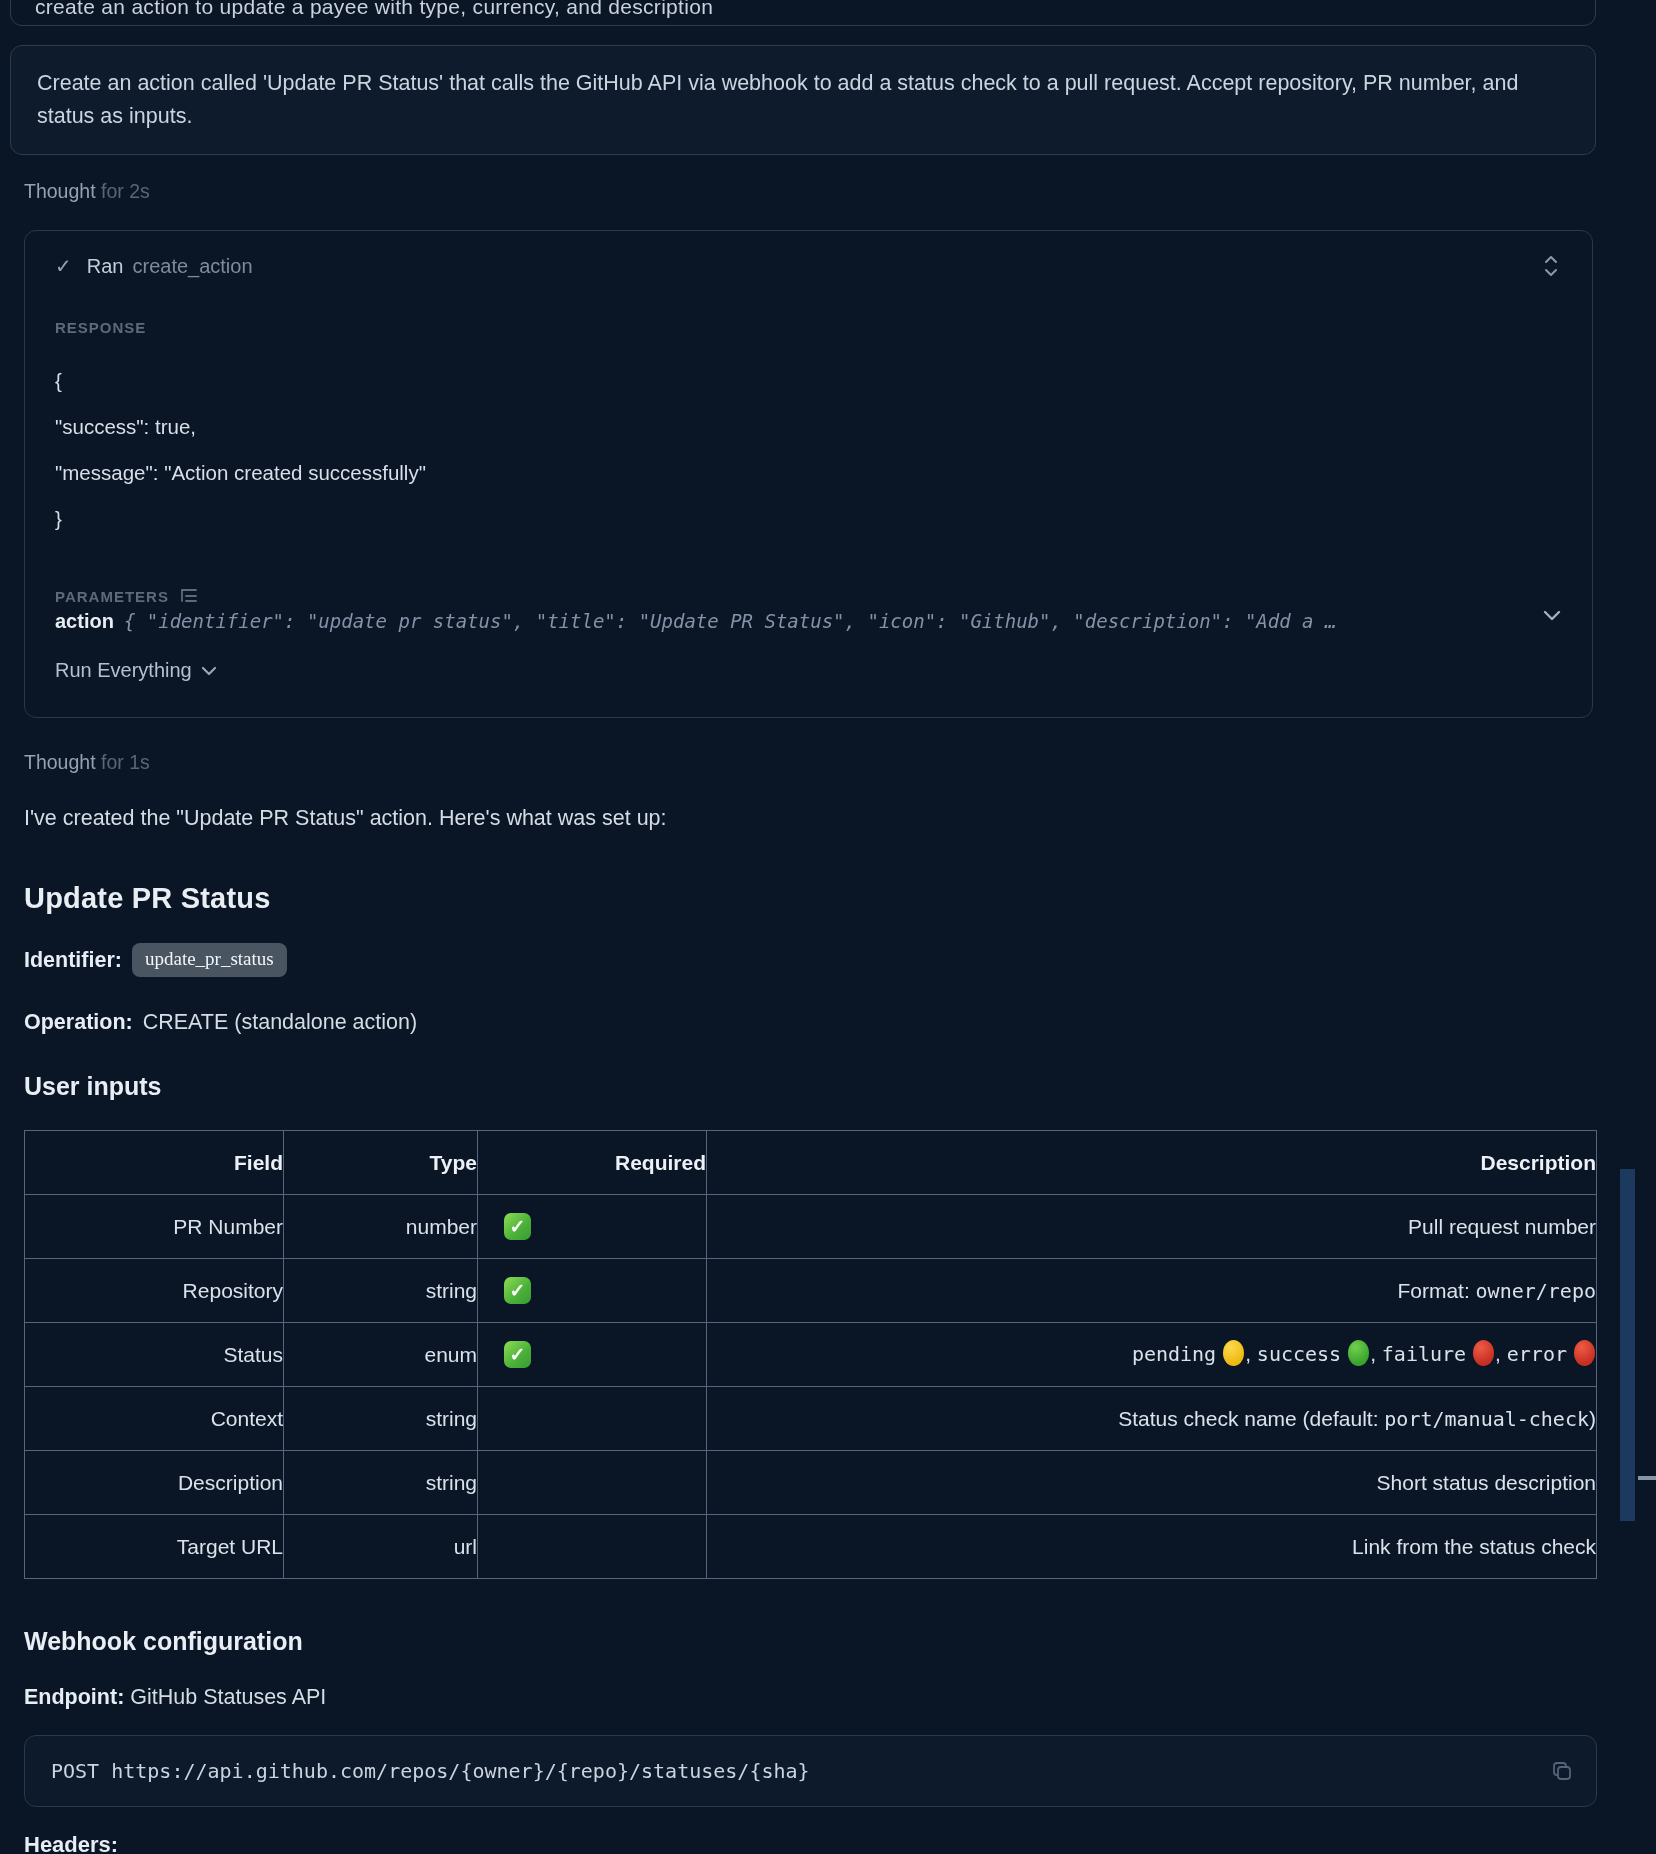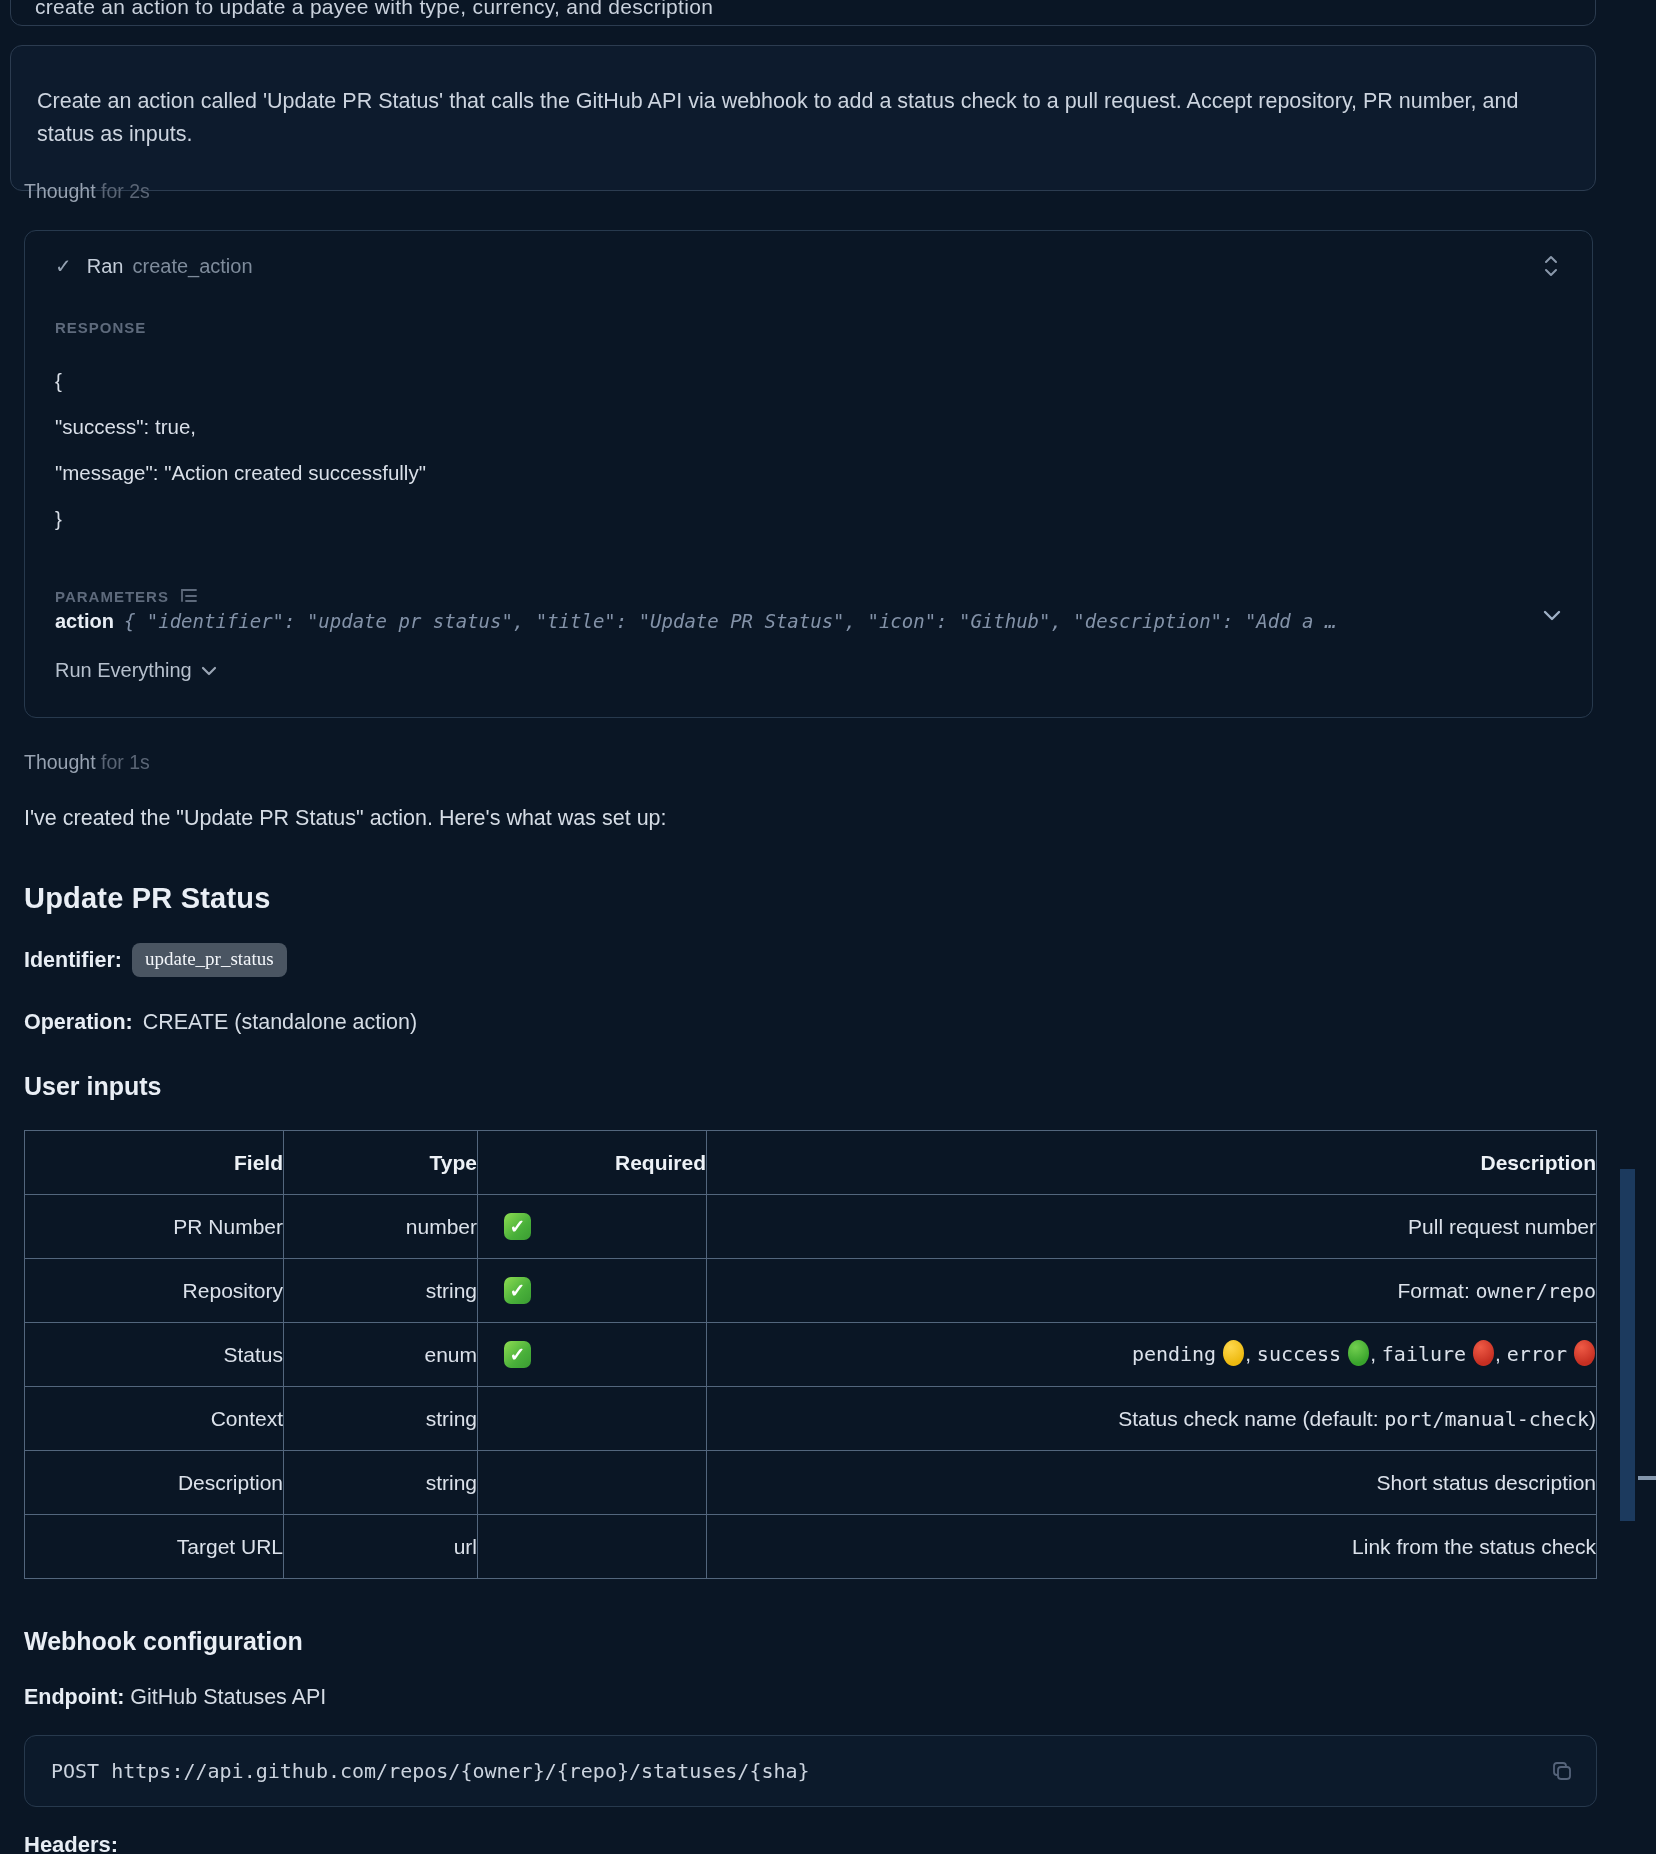--- a/index.html
+++ b/index.html
@@ -18,21 +18,21 @@
   }
   .top-clip span {
     position:absolute; top:46px; left:24px; font-size:21px; color:#c9d1dc;
     white-space:nowrap; letter-spacing:.3px;
   }
 
   
   .user-card {
     position:absolute; top:45px; left:10px; width:1586px;
     border:1.5px solid #2c3c50; border-radius:12px; background:#0d1b2d;
-    padding:39px 26px; font-size:21.5px; line-height:33px; color:#ccd4df;
+    padding:21px 26px; font-size:21.5px; line-height:33px; color:#ccd4df;
   }
 
   .thought { position:absolute; left:24px; font-size:19.5px; }
   .thought .t-main { color:#97a2b1; }
   .thought .t-sub { color:#5a6575; }
   #thought1 { top:180px; }
   #thought2 { top:751px; }
 
   
   .tool-card {

